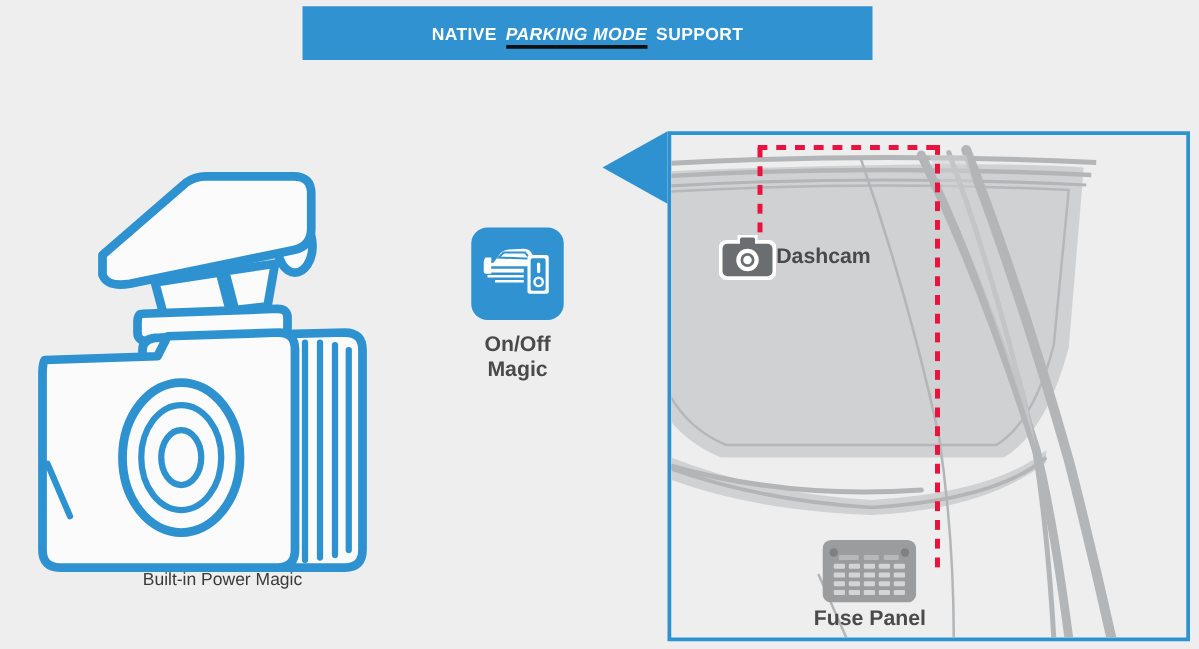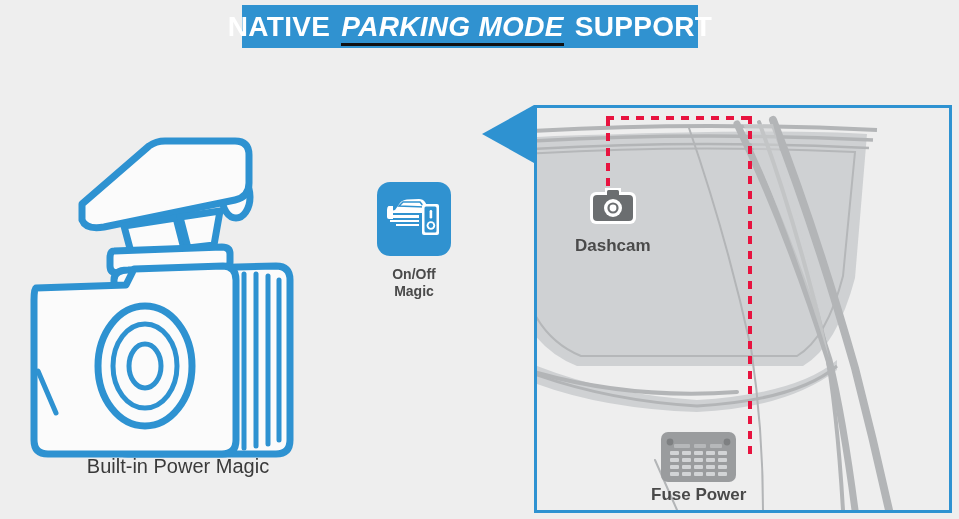--- a/index.html
+++ b/index.html
@@ -14,51 +14,51 @@
 
   
   .banner{
     position:absolute;
     left:242px;top:5px;width:456px;height:43px;
     background:#3092d0;
     display:flex;align-items:center;justify-content:center;
   }
   .banner-text{
     color:#ffffff;
-    font-size:28px;
+    font-size:14px;
     font-weight:bold;
     letter-spacing:.3px;
     white-space:nowrap;
   }
   .banner-text .em{
     font-style:italic;
     border-bottom:3px solid #111111;
     padding-bottom:1px;
     margin:0 3px;
   }
 
   
   .dashcam-art{position:absolute;left:8px;top:128px;width:340px;height:330px;}
   .dashcam-caption{
     position:absolute;left:8px;top:455px;width:340px;
     text-align:center;
-    font-size:20px;color:#3a3a3a;font-weight:normal;
+    font-size:14px;color:#3a3a3a;font-weight:normal;
   }
 
   
   .feature{position:absolute;width:200px;text-align:center;}
   .feat-tile{
     width:74px;height:74px;border-radius:13px;
     background:#3092d0;
     margin:0 auto;
     display:flex;align-items:center;justify-content:center;
   }
   .feat-label{
     margin-top:10px;
-    font-size:14px;font-weight:bold;color:#4a4a4a;
+    font-size:17px;font-weight:bold;color:#4a4a4a;
     line-height:1.18;
   }
   #feature-onoff{left:314px;top:182px;}
   #feature-battery{left:314px;top:357px;}
 
   
   .panel{
     position:absolute;
     left:534px;top:105px;
     width:418px;height:408px;
@@ -68,23 +68,22 @@
     overflow:hidden;
   }
   .arrow{
     position:absolute;
     left:482px;top:105px;
     width:54px;height:58px;
     z-index:4;
   }
   .panel-icon-row{
     position:absolute;
-    display:flex;align-items:center;gap:12px;
+    display:flex;align-items:center;
     z-index:5;
-    flex-direction:column;
   }
   #dashcam-marker{left:575px;top:186px;}
   .marker-label{
     font-size:17px;font-weight:bold;color:#4a4a4a;white-space:nowrap;
   }
   #fuse-marker{
     left:651px;top:432px;
     flex-direction:column;gap:3px;
   }
   #fuse-marker .marker-label{font-size:17px;}
@@ -259,16 +258,16 @@
         <rect x="33" y="40" width="9" height="4" rx="1"></rect>
           <rect x="45" y="40" width="9" height="4" rx="1"></rect>
         <rect x="57" y="40" width="9" height="4" rx="1"></rect>
       </g>
       <g fill="#b6b8ba">
         <rect x="13" y="12" width="16" height="4" rx="1"></rect>
           <rect x="33" y="12" width="12" height="4" rx="1"></rect>
         <rect x="49" y="12" width="12" height="4" rx="1"></rect>
       </g>
     </svg>
-    <span class="marker-label">Fuse Power</span>
+    <span class="marker-label">Fuse Panel</span>
   </div>
 
 </div>
 
 </body></html>

